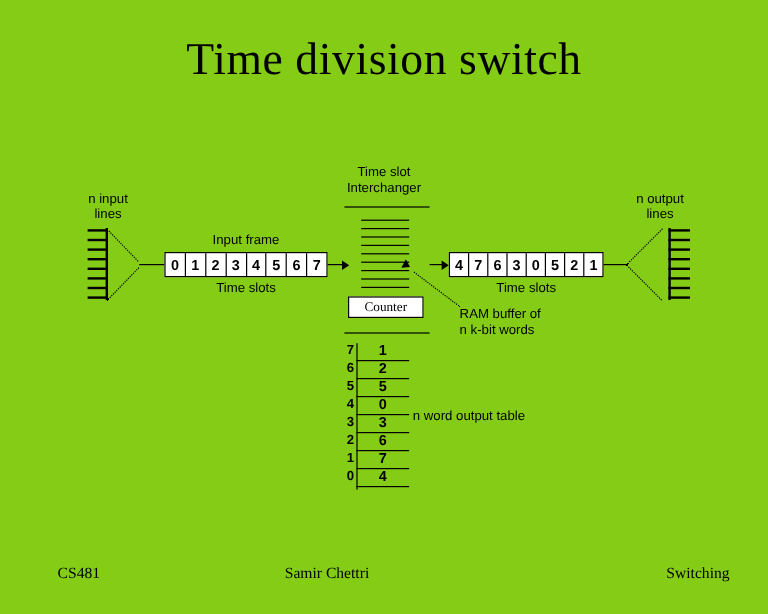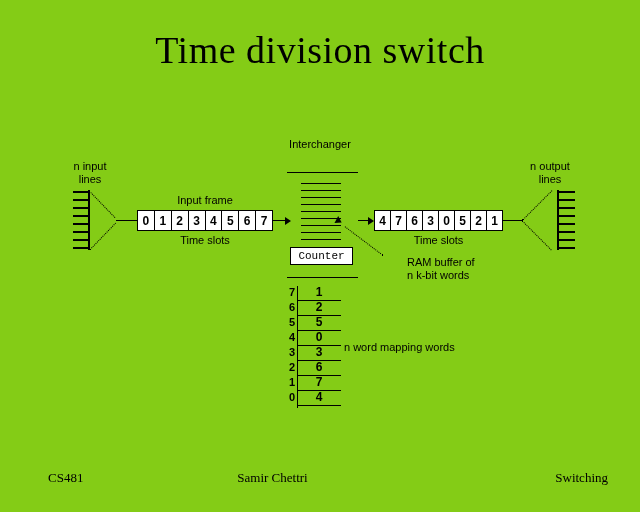--- a/index.html
+++ b/index.html
@@ -93,21 +93,21 @@
 
   
   .counter {
     position: absolute;
     border: 1px solid #000000;
     background: #ffffff;
     box-sizing: border-box;
     display: flex;
     align-items: center;
     justify-content: center;
-    font-family: Liberation Mono, monospace;
+    font-family: Liberation Serif, serif;
     font-size: 11px;
     color: #000000;
   }
 
   
   .maptable {
     position: absolute;
   }
   .maptable .row {
     position: relative;
@@ -211,20 +211,21 @@
       <div class="cell" style="flex: 1 1 0px;">6</div>
       <div class="cell" style="flex: 1 1 0px;">7</div>
     </div>
 
   <div class="lbl center" style="left:137px; top:234px; width:136px;">Time slots</div>
 
   <div class="hline" style="left:273px; top:220px; width:14px;"></div>
   <div class="arrow" style="left:285px; top:217px;"></div>
 
   <div class="lbl center" style="left:268px; top:138px; width:104px;">
+    <div>Time slot</div>
     <div>Interchanger</div>
   </div>
 
   <div class="hline" style="left:287px; top:172px; width:71px;"></div>
   <div class="hline" style="left:287px; top:277px; width:71px;"></div>
 
   <div class="hline" style="left:301px; top:183px; width:40px;"></div>
   <div class="hline" style="left:301px; top:190px; width:40px;"></div>
   <div class="hline" style="left:301px; top:197px; width:40px;"></div>
   <div class="hline" style="left:301px; top:204px; width:40px;"></div>
@@ -234,21 +235,21 @@
   <div class="hline" style="left:301px; top:232px; width:40px;"></div>
   <div class="hline" style="left:301px; top:239px; width:40px;"></div>
 
   <div class="counter" style="left:290px; top:247px; width:63px; height:18px;">Counter</div>
 
   <div class="hline" style="left:358px; top:220px; width:12px;"></div>
   <div class="arrow" style="left:368px; top:217px;"></div>
 
   <div class="leader" style="left:383px; top:256px; width:48px; transform:rotate(-143deg);"></div>
   <div class="arrow" style="left:336px; top:217px; transform:rotate(28deg);"></div>
-  <div class="lbl" style="left:383px; top:256px;margin-left:24px;">
+  <div class="lbl" style="left:383px; top:256px;">
     <div>RAM buffer of</div>
     <div>n k-bit words</div>
   </div>
 
   <div class="vline" style="left:297px; top:286px; height:122px;"></div>
   <div class="maptable" id="mapping-table" style="left:297px; top:286px; width:44px;">
       <div class="row">
         <span class="idx">7</span>
         <span class="val">1</span>
       </div>
@@ -275,21 +276,21 @@
       <div class="row">
         <span class="idx">1</span>
         <span class="val">7</span>
       </div>
       <div class="row">
         <span class="idx">0</span>
         <span class="val">4</span>
       </div>
     </div>
 
-  <div class="lbl" style="left:344px; top:341px;">n word mapping words</div>
+  <div class="lbl" style="left:344px; top:341px;">n word output table</div>
 
 
   <div class="frame" id="output-frame" style="left:374px; top:210px; width:129px;">
       <div class="cell" style="flex: 1 1 0px;">4</div>
       <div class="cell" style="flex: 1 1 0px;">7</div>
       <div class="cell" style="flex: 1 1 0px;">6</div>
       <div class="cell" style="flex: 1 1 0px;">3</div>
       <div class="cell" style="flex: 1 1 0px;">0</div>
       <div class="cell" style="flex: 1 1 0px;">5</div>
       <div class="cell" style="flex: 1 1 0px;">2</div>

